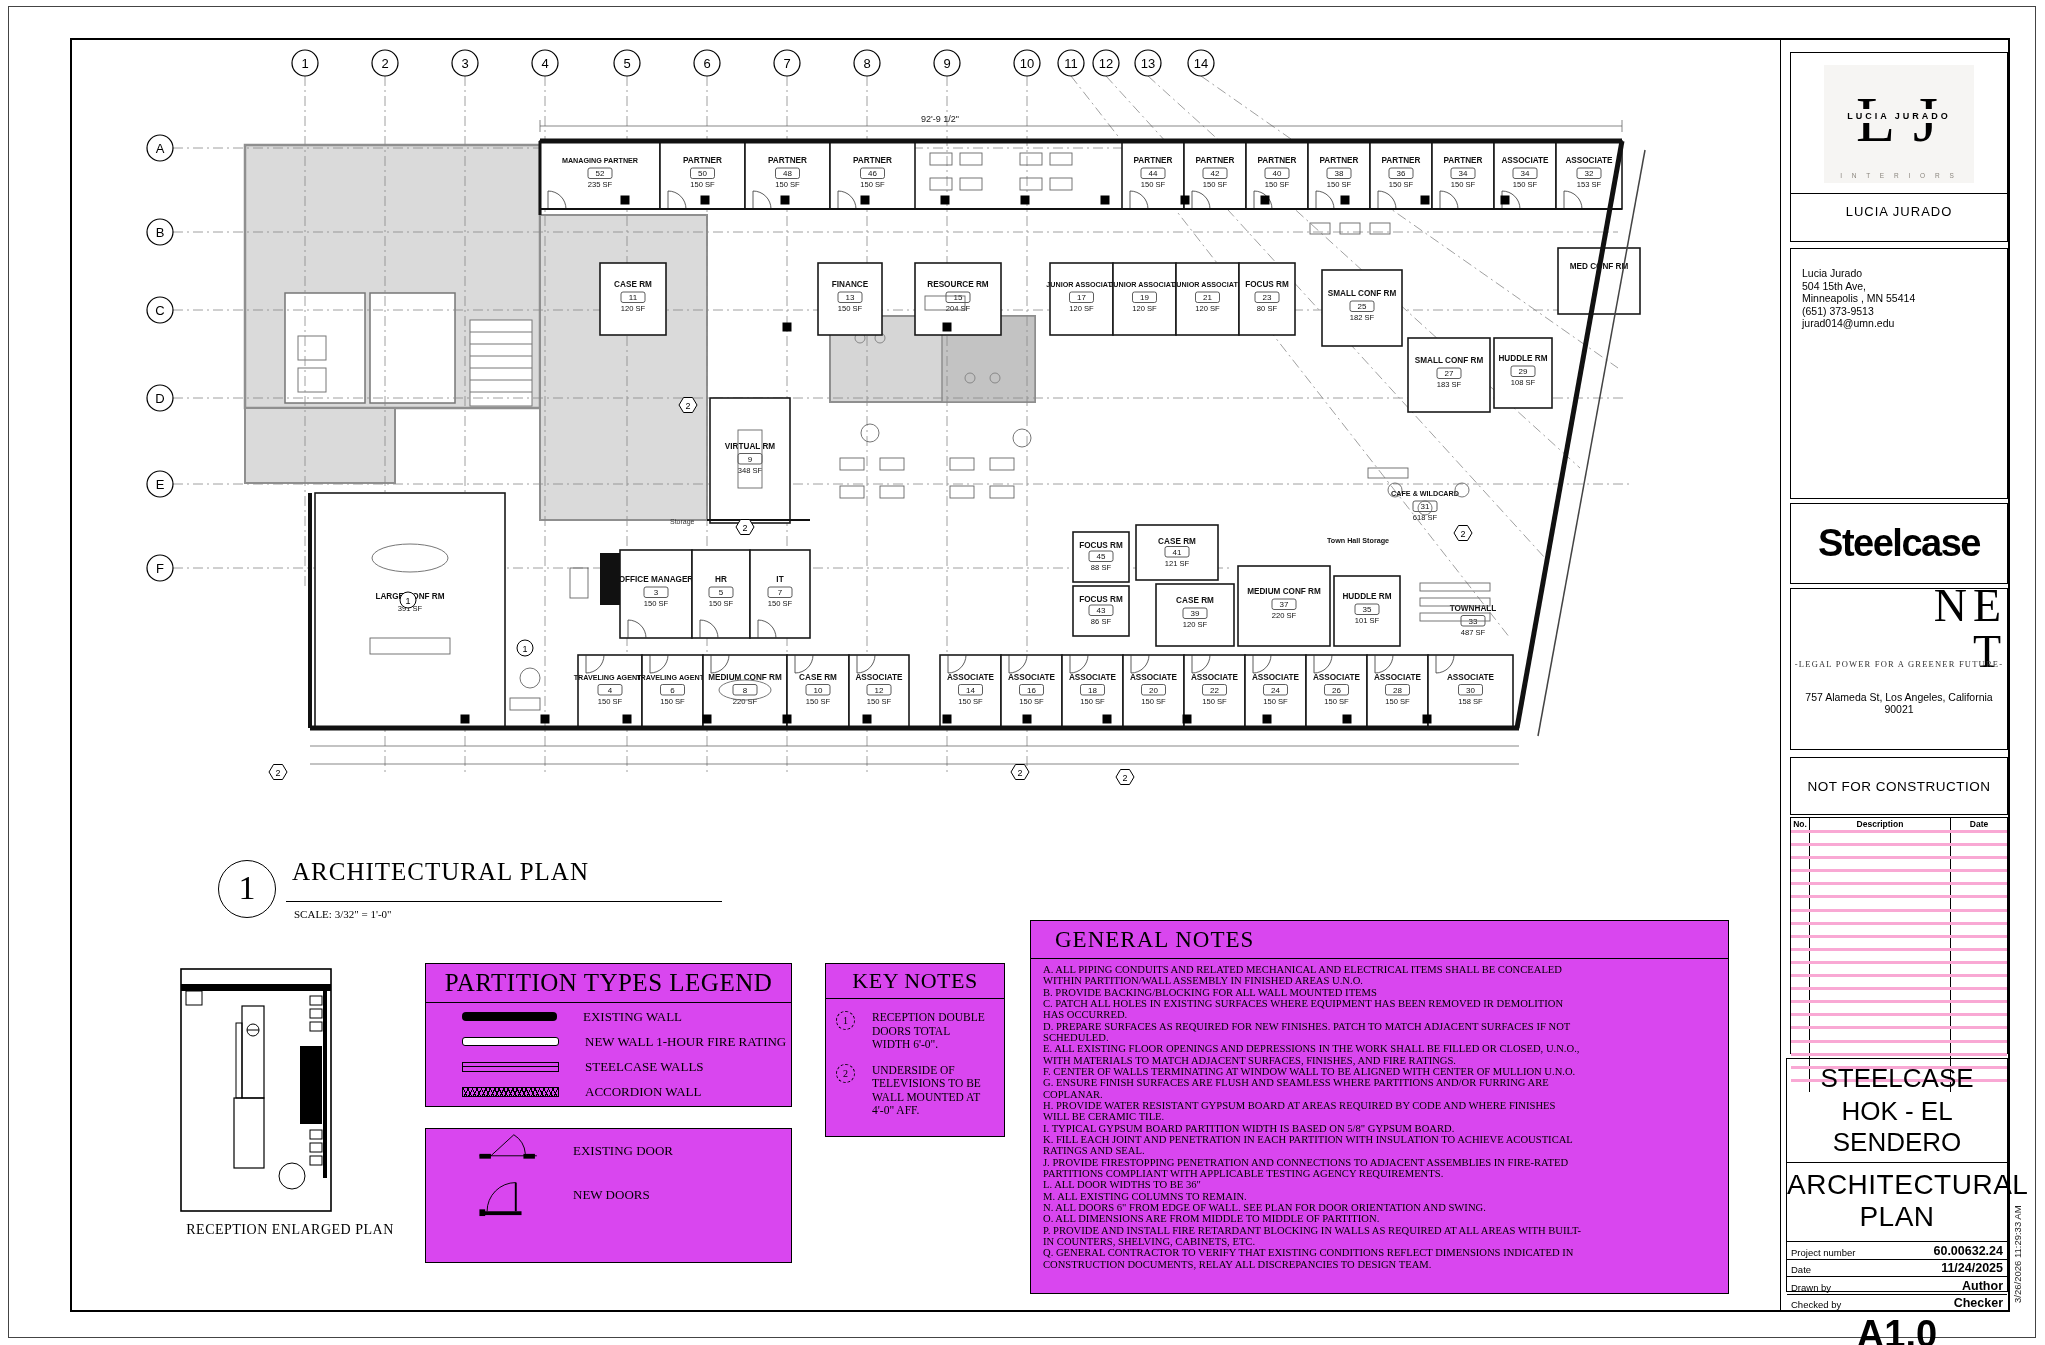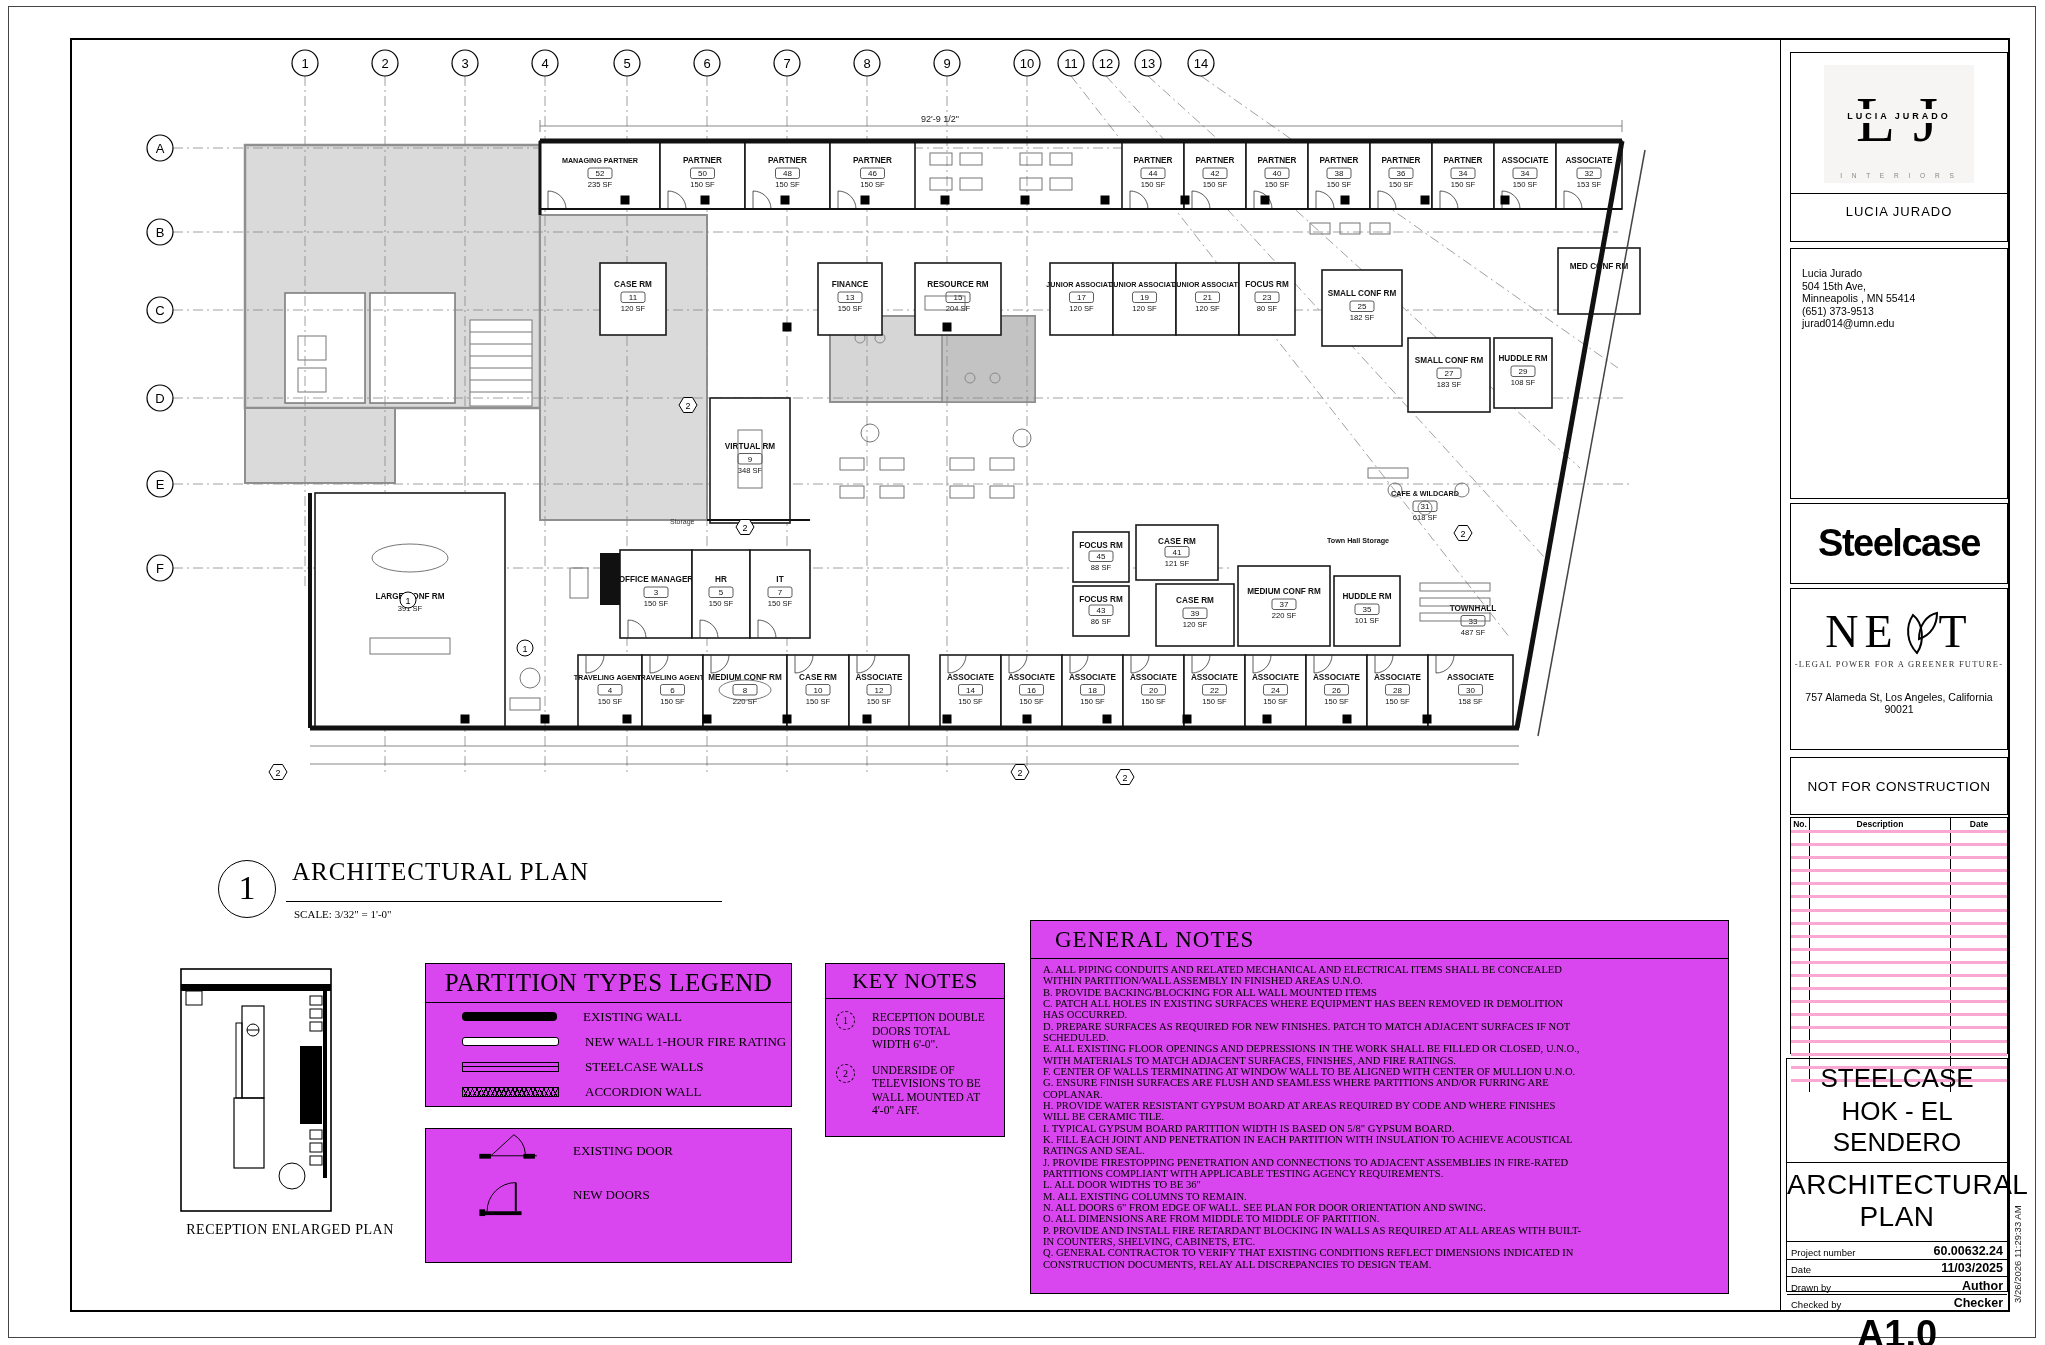--- a/index.html
+++ b/index.html
@@ -60,21 +60,21 @@
   .logo-lj{font-family:"Liberation Serif",serif;font-size:64px;line-height:110px;letter-spacing:18px;padding-left:14px;}
   .logo-name{position:absolute;left:0;right:0;top:44px;font-size:9px;letter-spacing:3px;font-weight:bold;background:#f6f5f3;padding:2px 0;}
   .logo-sub{position:absolute;left:0;right:0;bottom:4px;font-size:6.5px;letter-spacing:4px;color:#8a857d;}
   .tb-firm{border-top:1.3px solid #000;margin-top:10px;height:36px;line-height:36px;text-align:center;font-size:13px;letter-spacing:1px;}
   .tb-contact{left:1790px;top:248px;width:216px;height:249px;}
   .tb-contact div{margin-left:11px;font-size:10.5px;line-height:12.5px;}
   .tb-contact div:first-child{margin-top:18px;}
   .tb-steelcase{left:1790px;top:503px;width:216px;height:79px;display:flex;align-items:center;justify-content:center;}
   .steelcase-word{font-size:38px;font-weight:bold;letter-spacing:-1.5px;}
   .tb-next{left:1790px;top:588px;width:216px;height:160px;text-align:center;}
-  .next-row{display:flex;justify-content:center;align-items:flex-end;margin-top:14px;height:52px;}
+  .next-row{display:flex;justify-content:center;align-items:flex-end;margin-top:14px;height:52px;flex-direction:column;}
   .next-letters{font-family:"Liberation Serif",serif;font-size:46px;line-height:46px;letter-spacing:6px;}
   .next-tag{font-family:"Liberation Serif",serif;font-size:8.5px;letter-spacing:1.2px;color:#333;margin-top:4px;}
   .next-addr{font-size:10.5px;margin-top:22px;}
   .tb-status{left:1790px;top:757px;width:216px;height:56px;display:flex;align-items:center;justify-content:center;font-size:13.5px;letter-spacing:.5px;}
   .tb-rev{left:1790px;top:817px;width:216px;height:235px;border:1.3px solid #000;}
   .rev-row{display:flex;border-bottom:3px solid #f9a8d4;}
   .rev-row:last-child{border-bottom:none;}
   .rev-h{font-size:8.5px;font-weight:bold;text-align:center;height:12px;line-height:12px;}
   .rev-c1{flex:0 0 18px;border-right:1px solid #000;}
   .rev-c2{flex:1 1 auto;border-right:1px solid #000;}
@@ -993,21 +993,21 @@
     <div class="tbt-l1">STEELCASE</div>
     <div class="tbt-l2">HOK - EL SENDERO</div>
     <div class="tbt-l3">ARCHITECTURAL PLAN</div>
     <div id="tbt-fields">
         <div class="tbt-field">
           <span class="tbt-flabel">Project number</span>
           <span class="tbt-fvalue">60.00632.24</span>
         </div>
         <div class="tbt-field">
           <span class="tbt-flabel">Date</span>
-          <span class="tbt-fvalue">11/03/2025</span>
+          <span class="tbt-fvalue">11/24/2025</span>
         </div>
         <div class="tbt-field">
           <span class="tbt-flabel">Drawn by</span>
           <span class="tbt-fvalue">Author</span>
         </div>
         <div class="tbt-field">
           <span class="tbt-flabel">Checked by</span>
           <span class="tbt-fvalue">Checker</span>
         </div>
       </div>

